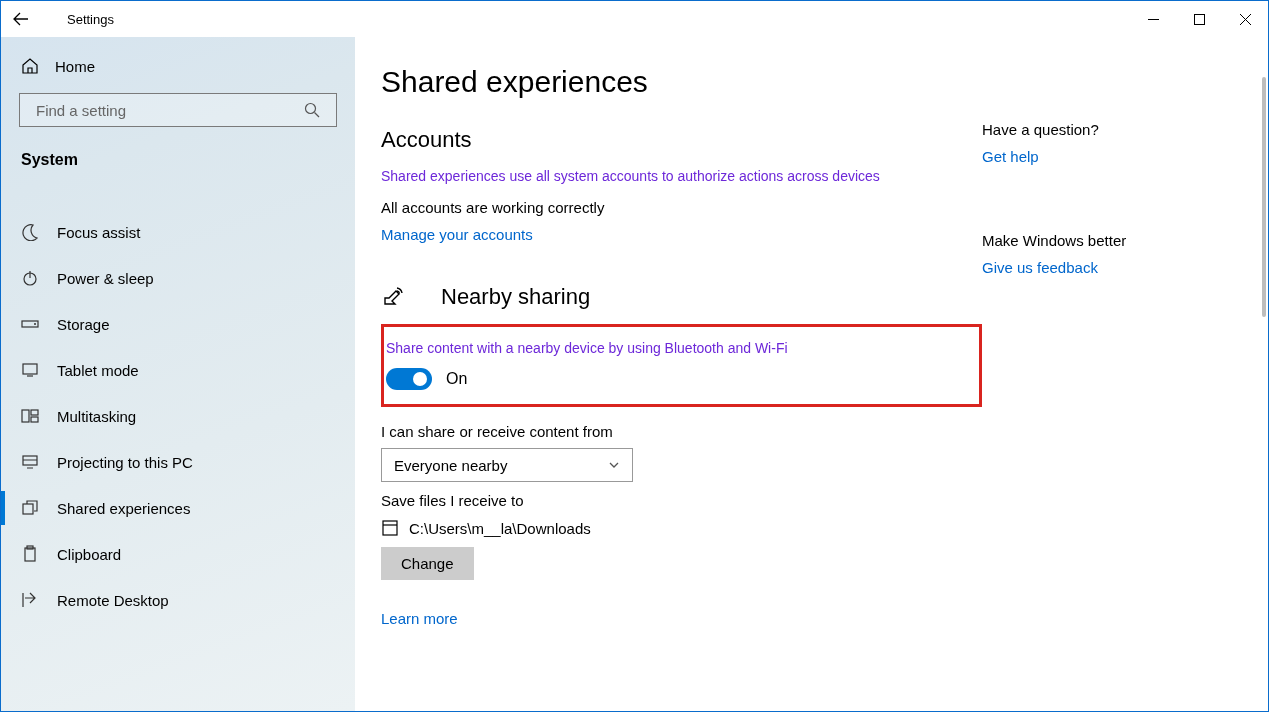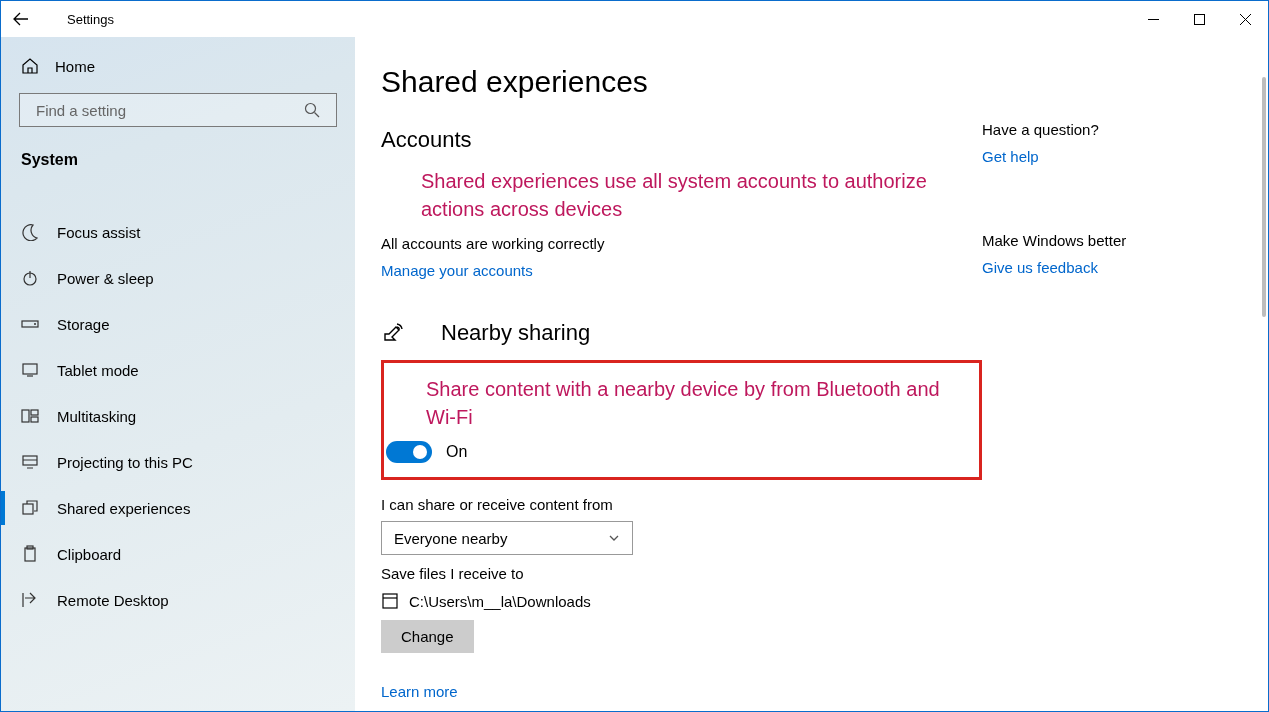--- a/index.html
+++ b/index.html
@@ -43,21 +43,21 @@
   }
   .nav-item .icon { width:22px; display:inline-flex; margin-right:14px; color:#333; }
   .nav-item.selected::before {
     content:""; position:absolute; left:0; top:6px; bottom:6px; width:4px; background:#0078d4;
   }
   .content { flex:1; display:flex; padding: 28px 26px 0 26px; position:relative; min-width:0; }
   .main-col { flex:1; max-width: 610px; }
   .aside-col { width: 260px; margin-left: auto; padding-top: 56px; padding-right:6px;}
   h1.page-title { font-size: 30px; font-weight: 500; margin-bottom: 28px; }
   h2.section-title { font-size: 22px; font-weight: 500; margin-bottom: 14px; }
-  .desc { font-size: 20px; color:#be185d; margin-bottom: 12px; line-height: 1.4; margin-left: 40px; }
+  .desc { font-size: 14px; color:#6d28d9; margin-bottom: 12px; line-height: 1.4; }
   .status { font-size:15px; margin-bottom: 10px; }
   .link { color:#0066cc; font-size:15px; cursor:pointer; display:inline-block; }
   .nearby-heading { display:flex; align-items:center; font-size:22px; font-weight:500; margin: 40px 0 14px 0; gap: 24px;}
   .nearby-heading .icon { margin-right: 12px; display:inline-flex; }
   .highlight-box {
     border: 3px solid #d9241f; padding: 12px 14px 14px 2px; margin-bottom: 16px;
   }
   .toggle-row { display:flex; align-items:center; margin-top: 10px; }
   .toggle {
     width: 46px; height: 22px; border-radius: 11px; background:#0078d4; position:relative; cursor:pointer; margin-right: 14px;
@@ -238,21 +238,21 @@
           <span class="icon">
             <svg width="24" height="24" viewBox="0 0 24 24">
                 <path d="M4 13v6h10l-3-3 7-7-3-3-7 7-4 0z" stroke="#000" fill="none" stroke-width="1.4"></path>
                 <path d="M16 3a6 6 0 0 1 5 5M16 6a3 3 0 0 1 2.5 2.5" stroke="#000" fill="none" stroke-width="1.4"></path>
               </svg>
           </span>
           <span>Nearby sharing</span>
         </div>
 
         <div class="highlight-box">
-          <div class="desc" style="margin-bottom:4px;">Share content with a nearby device by from Bluetooth and Wi-Fi</div>
+          <div class="desc" style="margin-bottom:4px;">Share content with a nearby device by using Bluetooth and Wi-Fi</div>
           <div class="toggle-row">
             <div class="toggle">
               <div class="knob"></div>
             </div>
             <span>On</span>
           </div>
         </div>
 
         <div class="field-label">I can share or receive content from</div>
         <div class="dropdown">

